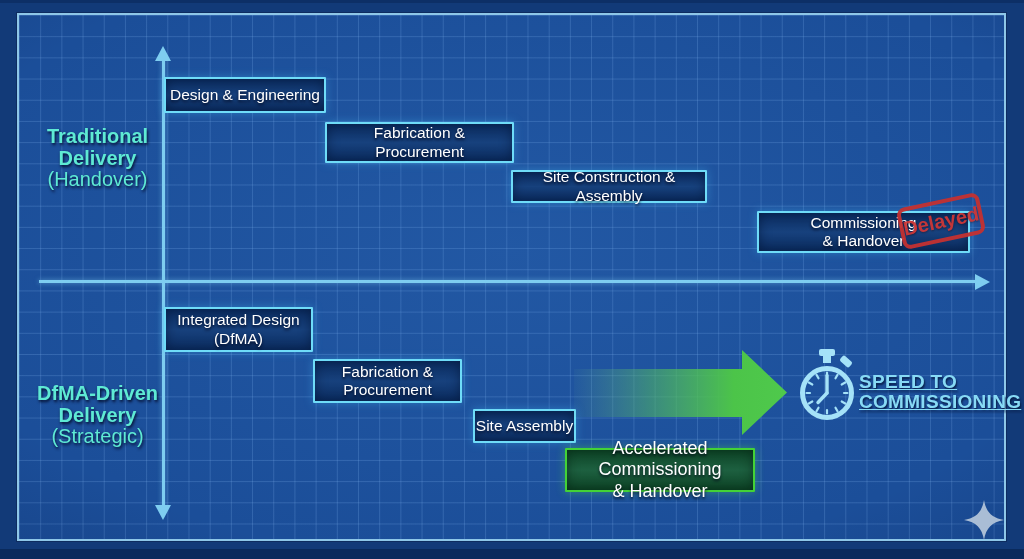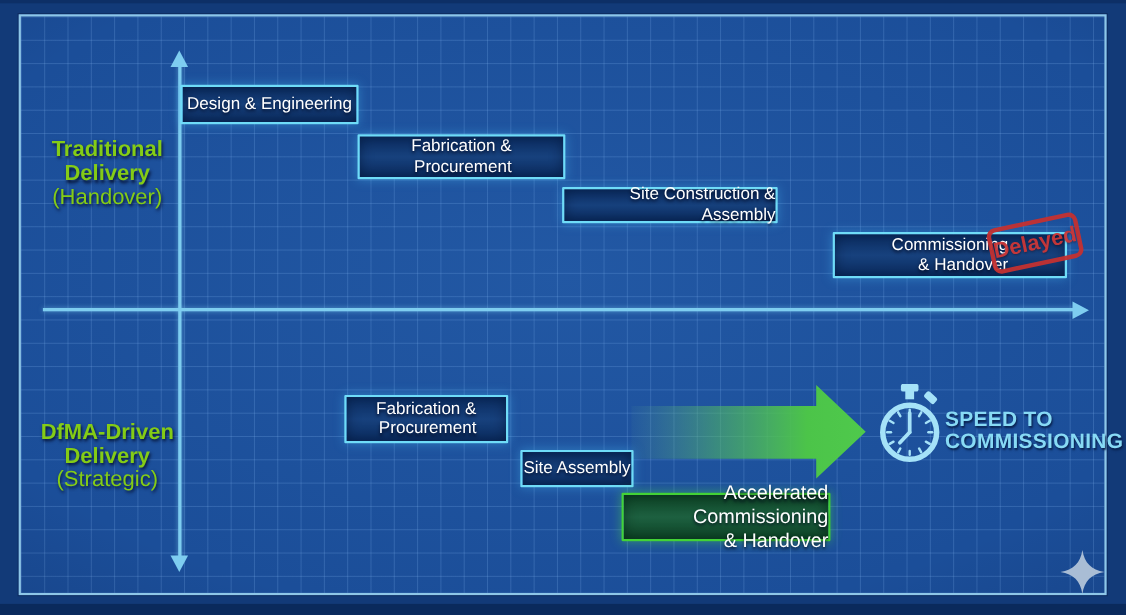--- a/index.html
+++ b/index.html
@@ -28,32 +28,32 @@
   
   .axis-v{position:absolute;left:162px;top:58px;width:3px;height:452px;background:#7ecdf0;box-shadow:0 0 5px rgba(126,205,240,.6);}
   .axis-h{position:absolute;left:39px;top:280px;width:940px;height:3px;background:#7ecdf0;box-shadow:0 0 5px rgba(126,205,240,.6);}
   .arr-up{position:absolute;left:155px;top:46px;width:0;height:0;
     border-left:8px solid transparent;border-right:8px solid transparent;border-bottom:15px solid #7ecdf0;}
   .arr-down{position:absolute;left:155px;top:505px;width:0;height:0;
     border-left:8px solid transparent;border-right:8px solid transparent;border-top:15px solid #7ecdf0;}
   .arr-right{position:absolute;left:975px;top:273.5px;width:0;height:0;
     border-top:8px solid transparent;border-bottom:8px solid transparent;border-left:15px solid #7ecdf0;}
   
-  .row-label{position:absolute;left:20px;width:155px;text-align:center;color:#84cc16;
+  .row-label{position:absolute;left:20px;width:155px;text-align:center;color:#5eead4;
     font-size:20px;line-height:21.5px;text-shadow:1px 2px 3px rgba(0,8,35,.9);}
   .row-label .b{font-weight:bold;}
   .row-label .r{font-weight:normal;}
   
   .bar{
     position:absolute;box-sizing:border-box;
     border:2px solid #6fdcf8;border-radius:1px;
     background:linear-gradient(180deg,#0b2d61 0%,#17417d 50%,#0b2d61 100%);
     box-shadow:0 0 10px rgba(70,180,240,.4), inset 0 0 12px rgba(4,18,50,.6);
     display:flex;align-items:center;justify-content:center;
-    color:#fff;font-size:15.5px;line-height:1.18;text-align:right;
+    color:#fff;font-size:15.5px;line-height:1.18;text-align:center;
     text-shadow:0 2px 3px rgba(0,5,25,.85);
   }
   .bar span{white-space:pre-line;}
   .bar.green{
     border-color:#43d336;
     background:linear-gradient(180deg,#0e4527 0%,#1d6040 50%,#0e4527 100%);
     box-shadow:0 0 10px rgba(80,220,70,.45), inset 0 0 12px rgba(3,30,15,.6);
   }
   
   .stamp{
@@ -61,21 +61,21 @@
     box-sizing:border-box;border:4px solid #c43131;border-radius:8px;
     transform:rotate(-12deg);
     display:flex;align-items:center;justify-content:center;
     color:#cd3737;font-size:20px;font-weight:bold;
     text-shadow:0 1px 2px rgba(40,0,0,.4);opacity:.95;
   }
   
   .speed-text{
     position:absolute;left:859px;top:372px;color:#87daf5;
     font-size:19px;font-weight:bold;line-height:19.5px;letter-spacing:.3px;
-    text-shadow:1px 2px 2px rgba(6,28,70,.95);white-space:nowrap;
+    text-shadow:1px 2px 2px rgba(6,28,70,.95);white-space:nowrap;text-decoration:underline;
   }
   .svg-abs{position:absolute;}
 </style>
 </head>
 <body>
 
 <div class="stage">
   <div class="frame">
     <div class="vignette"></div>
   </div>
@@ -111,20 +111,24 @@
   </div>
   <div class="bar" style="left:757px;top:211px;width:213px;height:42px;">
     <span>Commissioning
 &amp; Handover</span>
   </div>
 
   <div class="stamp">
     <span>Delayed</span>
   </div>
 
+  <div class="bar" style="left:164px;top:307px;width:149px;height:45px;">
+    <span>Integrated Design
+(DfMA)</span>
+  </div>
   <div class="bar" style="left:313px;top:359px;width:149px;height:44px;">
     <span>Fabrication &amp;
 Procurement</span>
   </div>
   <div class="bar" style="left:462px;top:409px;width:103px;height:34px;margin-left:11px;">
     <span>Site Assembly</span>
   </div>
   <div class="bar green" style="left:565px;top:448px;width:190px;height:44px;font-size:18px;">
     <span>Accelerated Commissioning
 &amp; Handover</span>

